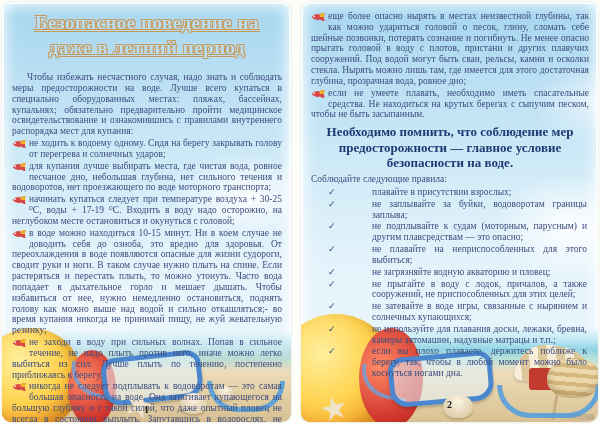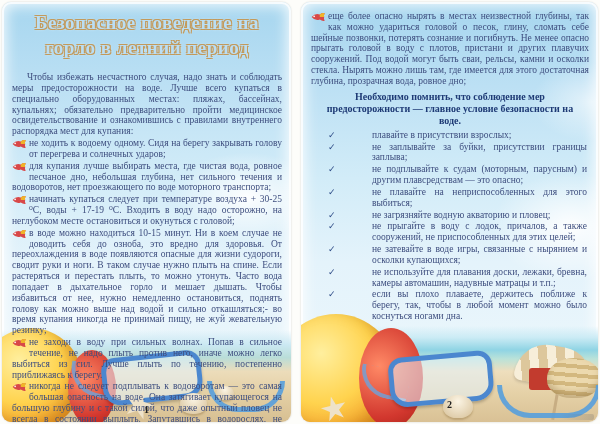--- a/index.html
+++ b/index.html
@@ -9,27 +9,27 @@
         background:linear-gradient(180deg,#a6d6ef 0%,#bce0f4 20%,#d2ecf8 42%,#e4f3fb 62%,#eef8fc 100%);
         box-shadow:inset 0 0 0 2px rgba(255,255,255,.75), inset 0 0 14px 4px rgba(255,255,255,.85), 0 0 2px rgba(0,0,0,.18);}
   #page-left{left:2px;width:289px;}
   #page-right{left:301px;width:297px;}
   .cloud{position:absolute;z-index:1;border-radius:50%;
          background:radial-gradient(ellipse at center,rgba(255,255,255,.95),rgba(255,255,255,0) 70%);}
   .content{position:relative;z-index:3;padding:5px 9px 0 10px;color:#3d4d7e;
            font-size:9.5px;line-height:1.14;text-align:justify;}
   .title{margin:3px 0 5px;text-align:center;font-size:19px;line-height:1.32;font-weight:bold;
          letter-spacing:.5px;color:#badef4;
-         text-shadow:-1px -1px 0 #c29a5c,1px -1px 0 #c29a5c,-1px 1px 0 #c29a5c,1px 1px 0 #c29a5c,0 0 3px rgba(255,255,255,.9);}
+         text-shadow:-1px -1px 0 #c29a5c,1px -1px 0 #c29a5c,-1px 1px 0 #c29a5c,1px 1px 0 #c29a5c,0 0 3px rgba(255,255,255,.9);text-decoration:underline;}
   .title span{display:block;}
   .para{text-indent:15px;margin:12px 0 1px;}
   .bullet{margin:0 0 1px;overflow:hidden;}
   .fish{float:left;width:15px;height:10px;margin:1px 2px 0 0;}
   .fish svg{display:block;}
-  .reminder{font-weight:bold;text-align:center;color:#1e3a75;margin:4px 4px 3px;font-size:10px;line-height:1.2;}
+  .reminder{font-weight:bold;text-align:center;color:#1e3a75;margin:4px 4px 3px;font-size:13px;line-height:1.2;}
   .rules-intro{margin:1px 0 2px;}
   .rule{display:flex;margin:0 0 1px 17px;}
   .rule .chk{flex:none;width:13px;color:#2c4a86;font-family:"DejaVu Sans",sans-serif;
              font-size:9px;font-style:italic;line-height:1.2;}
   .rule .txt{flex:1;text-align:justify;padding-right:2px;margin-left:31px;}
   .photo{position:absolute;left:0;right:0;bottom:0;z-index:1;}
   #photo-left{height:92px;
     background:linear-gradient(180deg,rgba(233,246,251,0) 0%,rgba(197,230,241,.85) 16%,#b9ddd8 30%,#ecdcba 45%,#e4d0a5 68%,#d7bf92 100%);}
   #photo-right{height:96px;
     background:linear-gradient(180deg,rgba(233,246,251,0) 0%,rgba(200,234,244,.9) 12%,#8fd4e4 25%,#b9e2d9 34%,#eedebd 47%,#e5d1a7 70%,#d9c195 100%);}
@@ -74,21 +74,21 @@
     <div class="mask" style="left:100px;bottom:20px;width:90px;height:38px;transform:rotate(-6deg);"></div>
     <div class="star" style="left:122px;bottom:2px;width:30px;height:30px;transform:rotate(18deg);"></div>
     <div class="shell" style="left:178px;bottom:8px;width:27px;height:21px;"></div>
     <div class="shell" style="left:214px;bottom:22px;width:18px;height:14px;"></div>
     <div class="snorkel" style="left:205px;bottom:10px;width:68px;height:26px;"></div>
   </div>
 
   <div class="content">
     <h1 class="title">
       <span>Безопасное поведение на</span>
-      <span>горло в летний период</span>
+      <span>даже в летний период</span>
     </h1>
     <p class="para">Чтобы избежать несчастного случая, надо знать и соблюдать меры предосторожности на воде. Лучше всего купаться в специально оборудованных местах: пляжах, бассейнах, купальнях; обязательно предварительно пройти медицинское освидетельствование и ознакомившись с правилами внутреннего распорядка мест для купания:</p>
 
     <div class="bullet">
       <span class="fish">
           <svg viewBox="0 0 24 16" width="15" height="10">
             <path d="M1 8 Q7 1 14 4 Q18 1 22 2 Q20 5 21 8 Q20 11 22 14 Q18 15 14 12 Q7 15 1 8 Z" fill="#d84848"></path>
             <path d="M14 4 Q18 1 22 2 Q20 5 21 8 L14 8 Z" fill="#f0b429"></path>
             <circle cx="5" cy="7" r="1.3" fill="#fff"></circle>
           </svg>
@@ -172,50 +172,61 @@
     <div class="bullet">
       <span class="fish">
           <svg viewBox="0 0 24 16" width="15" height="10">
             <path d="M1 8 Q7 1 14 4 Q18 1 22 2 Q20 5 21 8 Q20 11 22 14 Q18 15 14 12 Q7 15 1 8 Z" fill="#d84848"></path>
             <path d="M14 4 Q18 1 22 2 Q20 5 21 8 L14 8 Z" fill="#f0b429"></path>
             <circle cx="5" cy="7" r="1.3" fill="#fff"></circle>
           </svg>
         </span>
       <span>еще более опасно нырять в местах неизвестной глубины, так как можно удариться головой о песок, глину, сломать себе шейные позвонки, потерять сознание и погибнуть. Не менее опасно прыгать головой в воду с плотов, пристани и других плавучих сооружений. Под водой могут быть сваи, рельсы, камни и осколки стекла. Нырять можно лишь там, где имеется для этого достаточная глубина, прозрачная вода, ровное дно;</span>
     </div>
+    <div class="bullet">
+      <span class="fish">
+          <svg viewBox="0 0 24 16" width="15" height="10">
+            <path d="M1 8 Q7 1 14 4 Q18 1 22 2 Q20 5 21 8 Q20 11 22 14 Q18 15 14 12 Q7 15 1 8 Z" fill="#d84848"></path>
+            <path d="M14 4 Q18 1 22 2 Q20 5 21 8 L14 8 Z" fill="#f0b429"></path>
+            <circle cx="5" cy="7" r="1.3" fill="#fff"></circle>
+          </svg>
+        </span>
+      <span>если не умеете плавать, необходимо иметь спасательные средства. Не находиться на крутых берегах с сыпучим песком, чтобы не быть засыпанным.</span>
+    </div>
 
     <p class="reminder">Необходимо помнить, что соблюдение мер предосторожности — главное условие безопасности на воде.</p>
+    <p class="para rules-intro" style="text-indent:0;">Соблюдайте следующие правила:</p>
 
     <div class="rule">
         <span class="chk">✓</span>
         <span class="txt">плавайте в присутствии взрослых;</span>
       </div>
     <div class="rule">
         <span class="chk">✓</span>
-        <span class="txt">не заплывайте за буйки, присутствии границы заплыва;</span>
+        <span class="txt">не заплывайте за буйки, водоворотам границы заплыва;</span>
       </div>
     <div class="rule">
         <span class="chk">✓</span>
         <span class="txt">не подплывайте к судам (моторным, парусным) и другим плавсредствам — это опасно;</span>
       </div>
     <div class="rule">
         <span class="chk">✓</span>
         <span class="txt">не плавайте на неприспособленных для этого выбиться;</span>
       </div>
     <div class="rule">
         <span class="chk">✓</span>
         <span class="txt">не загрязняйте водную акваторию и пловец;</span>
       </div>
     <div class="rule">
         <span class="chk">✓</span>
         <span class="txt">не прыгайте в воду с лодок, причалов, а также сооружений, не приспособленных для этих целей;</span>
       </div>
     <div class="rule">
         <span class="chk">✓</span>
-        <span class="txt">не затевайте в воде игры, связанные с нырянием и осколки купающихся;</span>
+        <span class="txt">не затевайте в воде игры, связанные с нырянием и солнечных купающихся;</span>
       </div>
     <div class="rule">
         <span class="chk">✓</span>
         <span class="txt">не используйте для плавания доски, лежаки, бревна, камеры автомашин, надувные матрацы и т.п.;</span>
       </div>
     <div class="rule">
         <span class="chk">✓</span>
         <span class="txt">если вы плохо плаваете, держитесь поближе к берегу, так, чтобы в любой момент можно было коснуться ногами дна.</span>
       </div>
   </div>

